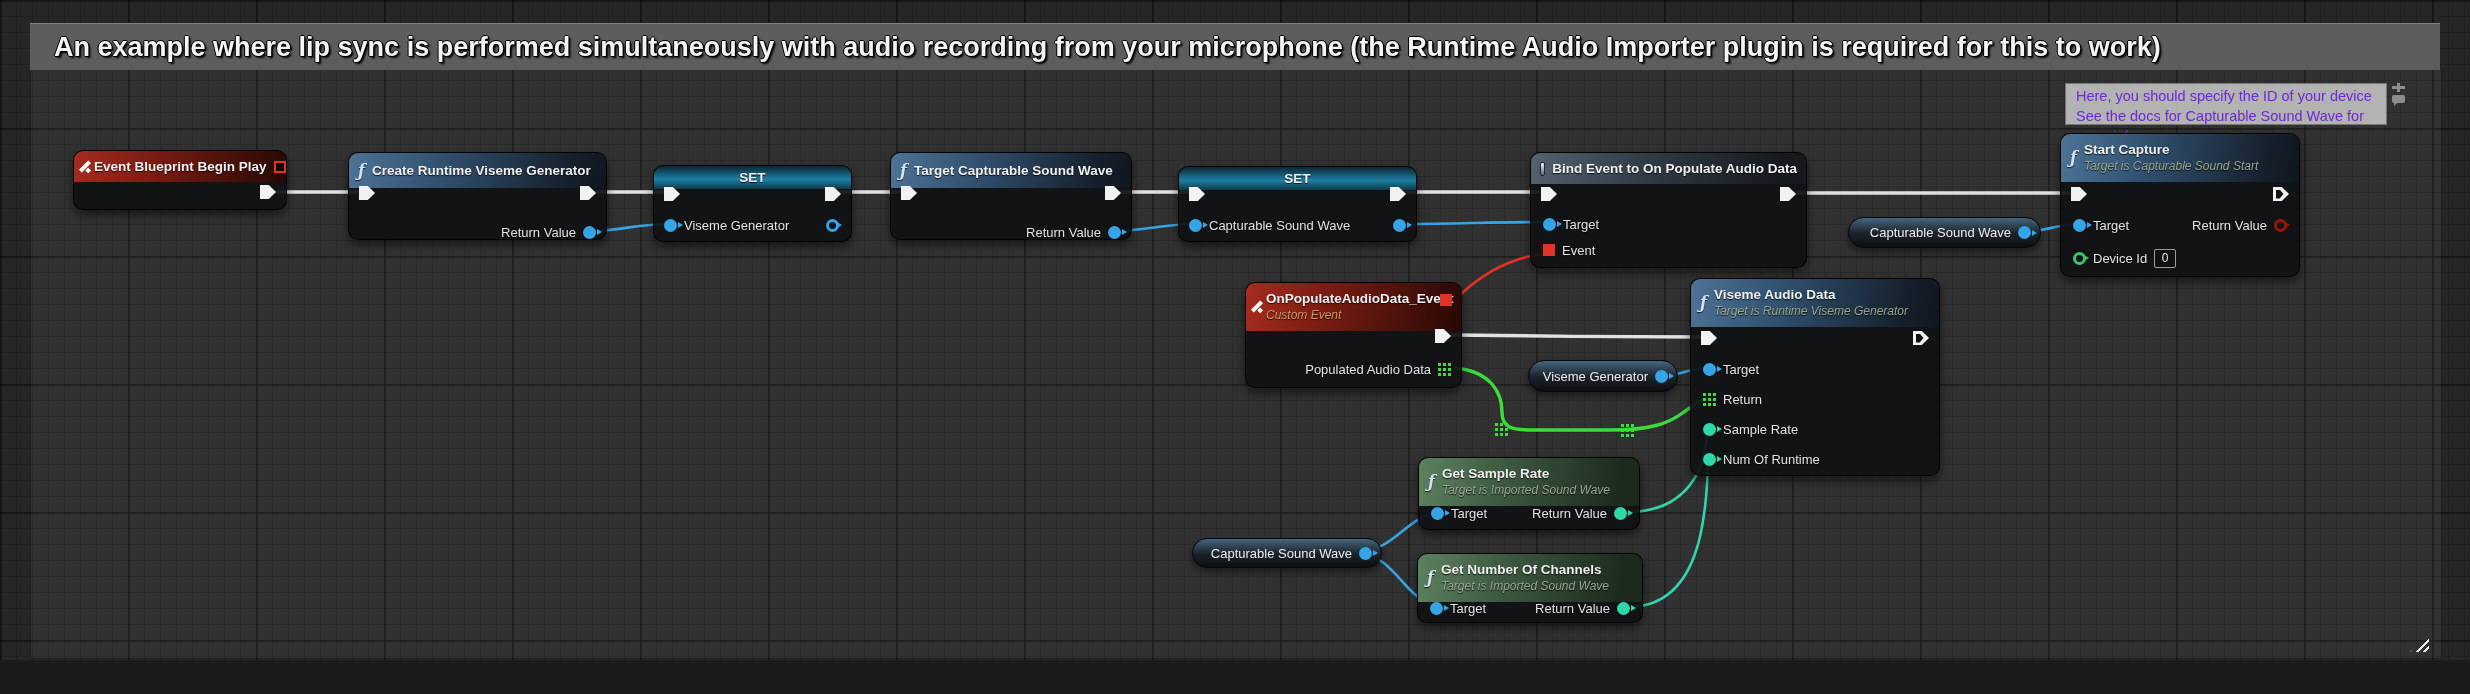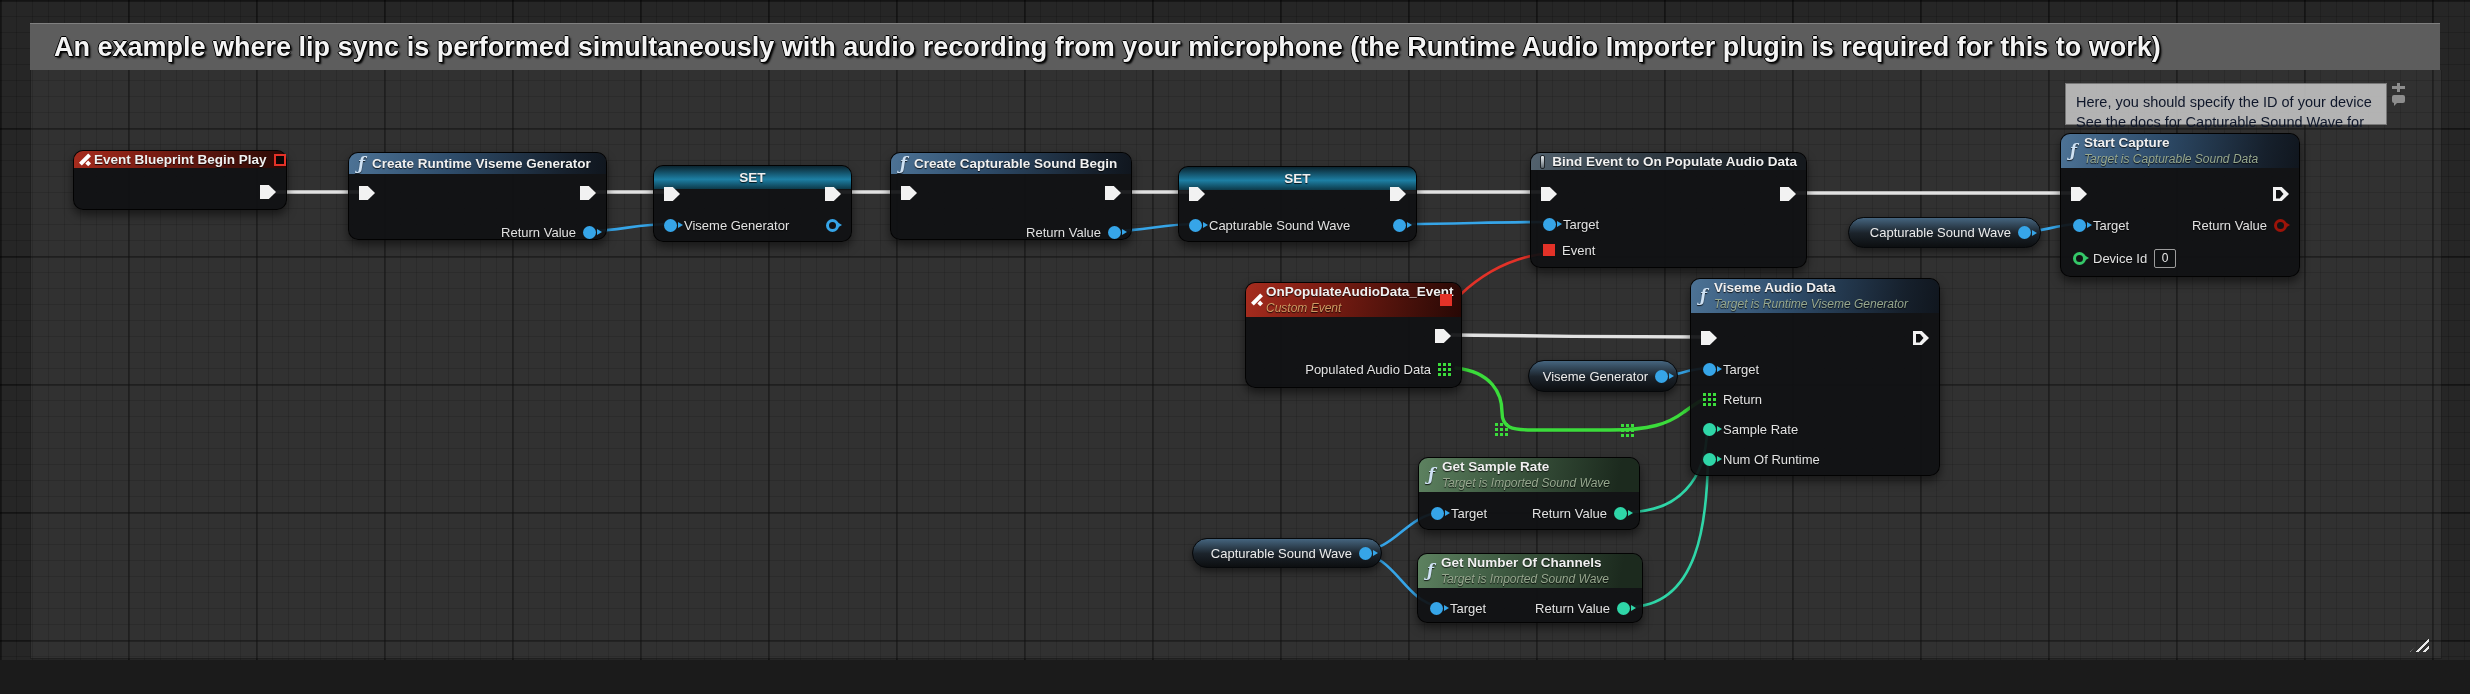--- a/index.html
+++ b/index.html
@@ -37,21 +37,21 @@
   .w-arr{stroke:var(--array-pin);stroke-width:3.4;fill:none;stroke-linecap:round;}
   .w-int{stroke:var(--int-pin);stroke-width:2.6;fill:none;stroke-linecap:round;}
 
   .node{
     position:absolute;z-index:2;box-sizing:border-box;
     background:rgba(16,17,19,0.93);
     border:1px solid rgba(0,0,0,0.85);border-radius:10px;
     box-shadow:0 5px 10px rgba(0,0,0,0.5);color:#e4e4e4;
   }
   .hdr{
-    border-radius:9px 9px 0 0;padding:1px 9px;display:flex;align-items:center;gap:7px;
+    border-radius:9px 9px 0 0;padding:8px 9px;display:flex;align-items:center;gap:7px;
     font-size:13.5px;font-weight:bold;color:#f0f0f0;white-space:nowrap;
     text-shadow:0 1px 1px rgba(0,0,0,0.8);
   }
   .hdr-fn{background:linear-gradient(100deg,#4d7396 0%,#2e4c6a 40%,#16202c 85%,#10161e 100%);}
   .hdr-event{background:linear-gradient(100deg,#a62c1e 0%,#7c1d13 35%,#3a0d08 85%,#270805 100%);}
   .hdr-pure{background:linear-gradient(100deg,#5d8260 0%,#3c573f 40%,#1c2a1e 90%);}
   .hdr-set{background:linear-gradient(180deg,#0b2530 0%,#1d7fa4 58%,#0d3949 100%);justify-content:center;height:23px;box-sizing:border-box;padding:2px 9px;}
   .hdr .sub{display:block;font-size:12px;font-style:italic;font-weight:normal;color:#97a88f;line-height:1.25;}
   .hdr-event .sub{color:#cf9a62;}
   .hdr .titlewrap{line-height:1.25;}
@@ -97,21 +97,21 @@
     position:absolute;z-index:2;box-sizing:border-box;border-radius:16px;
     border:1px solid #06080a;
     background:linear-gradient(180deg,rgba(110,165,210,0.55) 0%,rgba(28,36,44,0.96) 52%,rgba(12,14,16,0.97) 100%),#14171a;
     box-shadow:0 4px 7px rgba(0,0,0,0.45);
     display:flex;align-items:center;justify-content:flex-end;gap:7px;padding:0 9px;
     font-size:13px;color:#ececec;white-space:nowrap;
   }
   .note{
     position:absolute;left:2065px;top:83px;width:322px;height:42px;z-index:2;
     background:rgba(190,190,190,0.92);border:1px solid rgba(60,60,60,0.5);
-    color:#0f172a;font-size:14.5px;line-height:20px;padding:8px 10px;box-sizing:border-box;
+    color:#6d28d9;font-size:14.5px;line-height:20px;padding:2px 10px;box-sizing:border-box;
   }
   .note-icons{position:absolute;left:2392px;top:86px;z-index:2;display:flex;flex-direction:column;gap:6px;}
   .pin-ico{width:13px;height:3px;background:#8d8d8d;position:relative;}
   .pin-ico::after{content:'';position:absolute;left:5px;top:-3px;width:3px;height:9px;background:#8d8d8d;}
   .bub-ico{width:13px;height:8px;background:#8d8d8d;border-radius:2px;position:relative;}
   .bub-ico::after{content:'';position:absolute;left:2px;bottom:-3px;border-top:4px solid #8d8d8d;border-right:4px solid transparent;}
 
   .valbox{min-width:14px;height:17px;border:1px solid #9c9c9c;background:#0f1113;border-radius:2px;
     display:flex;align-items:center;justify-content:center;font-size:12px;color:#e8e8e8;padding:0 3px;}
   .resize-handle{
@@ -204,21 +204,21 @@
       <span class="plabel">Viseme Generator</span>
     </div>
     <div class="row right" style="top:50px;right:12px">
       <span class="pc hollow c-obj"></span>
     </div>
   </div>
 
   <div class="node" style="left:890px;top:152px;width:242px;height:88px">
     <div class="hdr hdr-fn">
       <span class="ficon">ƒ</span>
-      <span>Create Capturable Sound Begin</span>
+      <span>Target Capturable Sound Wave</span>
     </div>
     <div class="row" style="top:31px;left:10px">
         <span class="exec"></span>
       </div>
     <div class="row right" style="top:31px;right:10px">
         <span class="exec"></span>
       </div>
     <div class="row right" style="top:70px;right:10px">
       <span class="pc filled c-obj"></span>
       <span class="plabel">Return Value</span>
@@ -277,21 +277,21 @@
   <div class="note-icons">
     <div class="pin-ico"></div>
     <div class="bub-ico"></div>
   </div>
 
   <div class="node" style="left:2060px;top:133px;width:240px;height:144px">
     <div class="hdr hdr-fn">
       <span class="ficon">ƒ</span>
       <span class="titlewrap">
         <span>Start Capture</span>
-        <span class="sub">Target is Capturable Sound Data</span>
+        <span class="sub">Target is Capturable Sound Start</span>
       </span>
     </div>
     <div class="row" style="top:51px;left:10px">
         <span class="exec"></span>
       </div>
     <div class="row right" style="top:51px;right:10px">
         <span class="exec hollow">
           <i></i>
         </span>
       </div>

